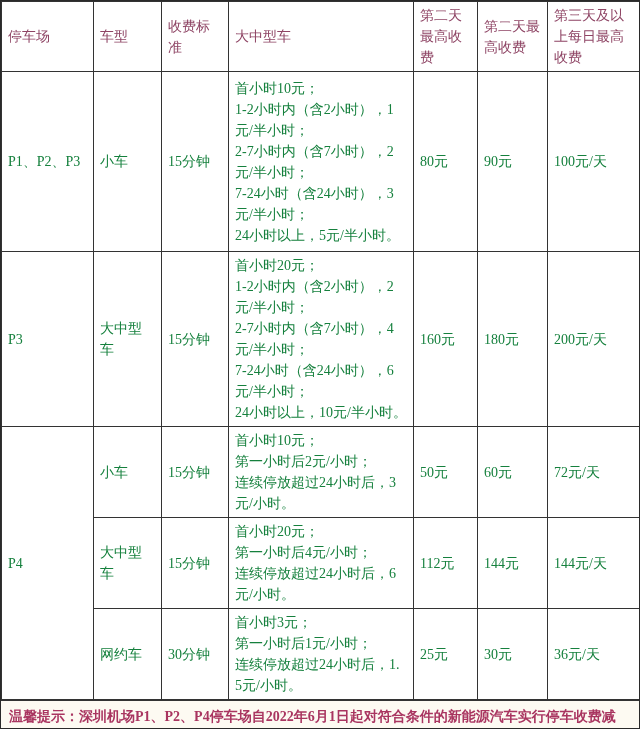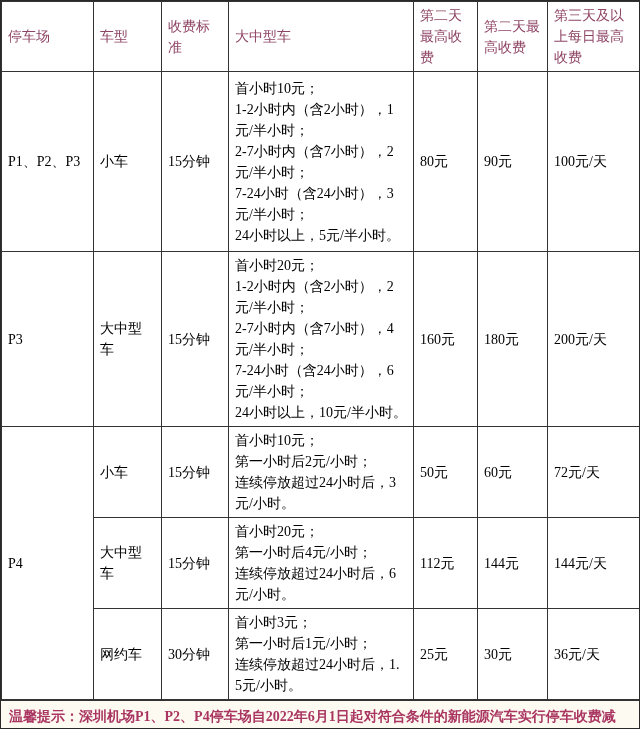--- a/index.html
+++ b/index.html
@@ -21,21 +21,21 @@
     border-collapse: collapse;
     table-layout: fixed;
   }
   .fee-table th, .fee-table td {
     border: 1px solid #333333;
     padding: 3px 6px;
     font-size: 14px;
     font-weight: normal;
     text-align: left;
     vertical-align: middle;
-    color: #000000;
+    color: #15803d;
     line-height: 1.5;
     overflow: hidden;
     word-break: break-all;
   }
   .fee-table th {
     color: #8e4464;
   }
   .fee-table td.standard {
     white-space: pre-line;
   }

